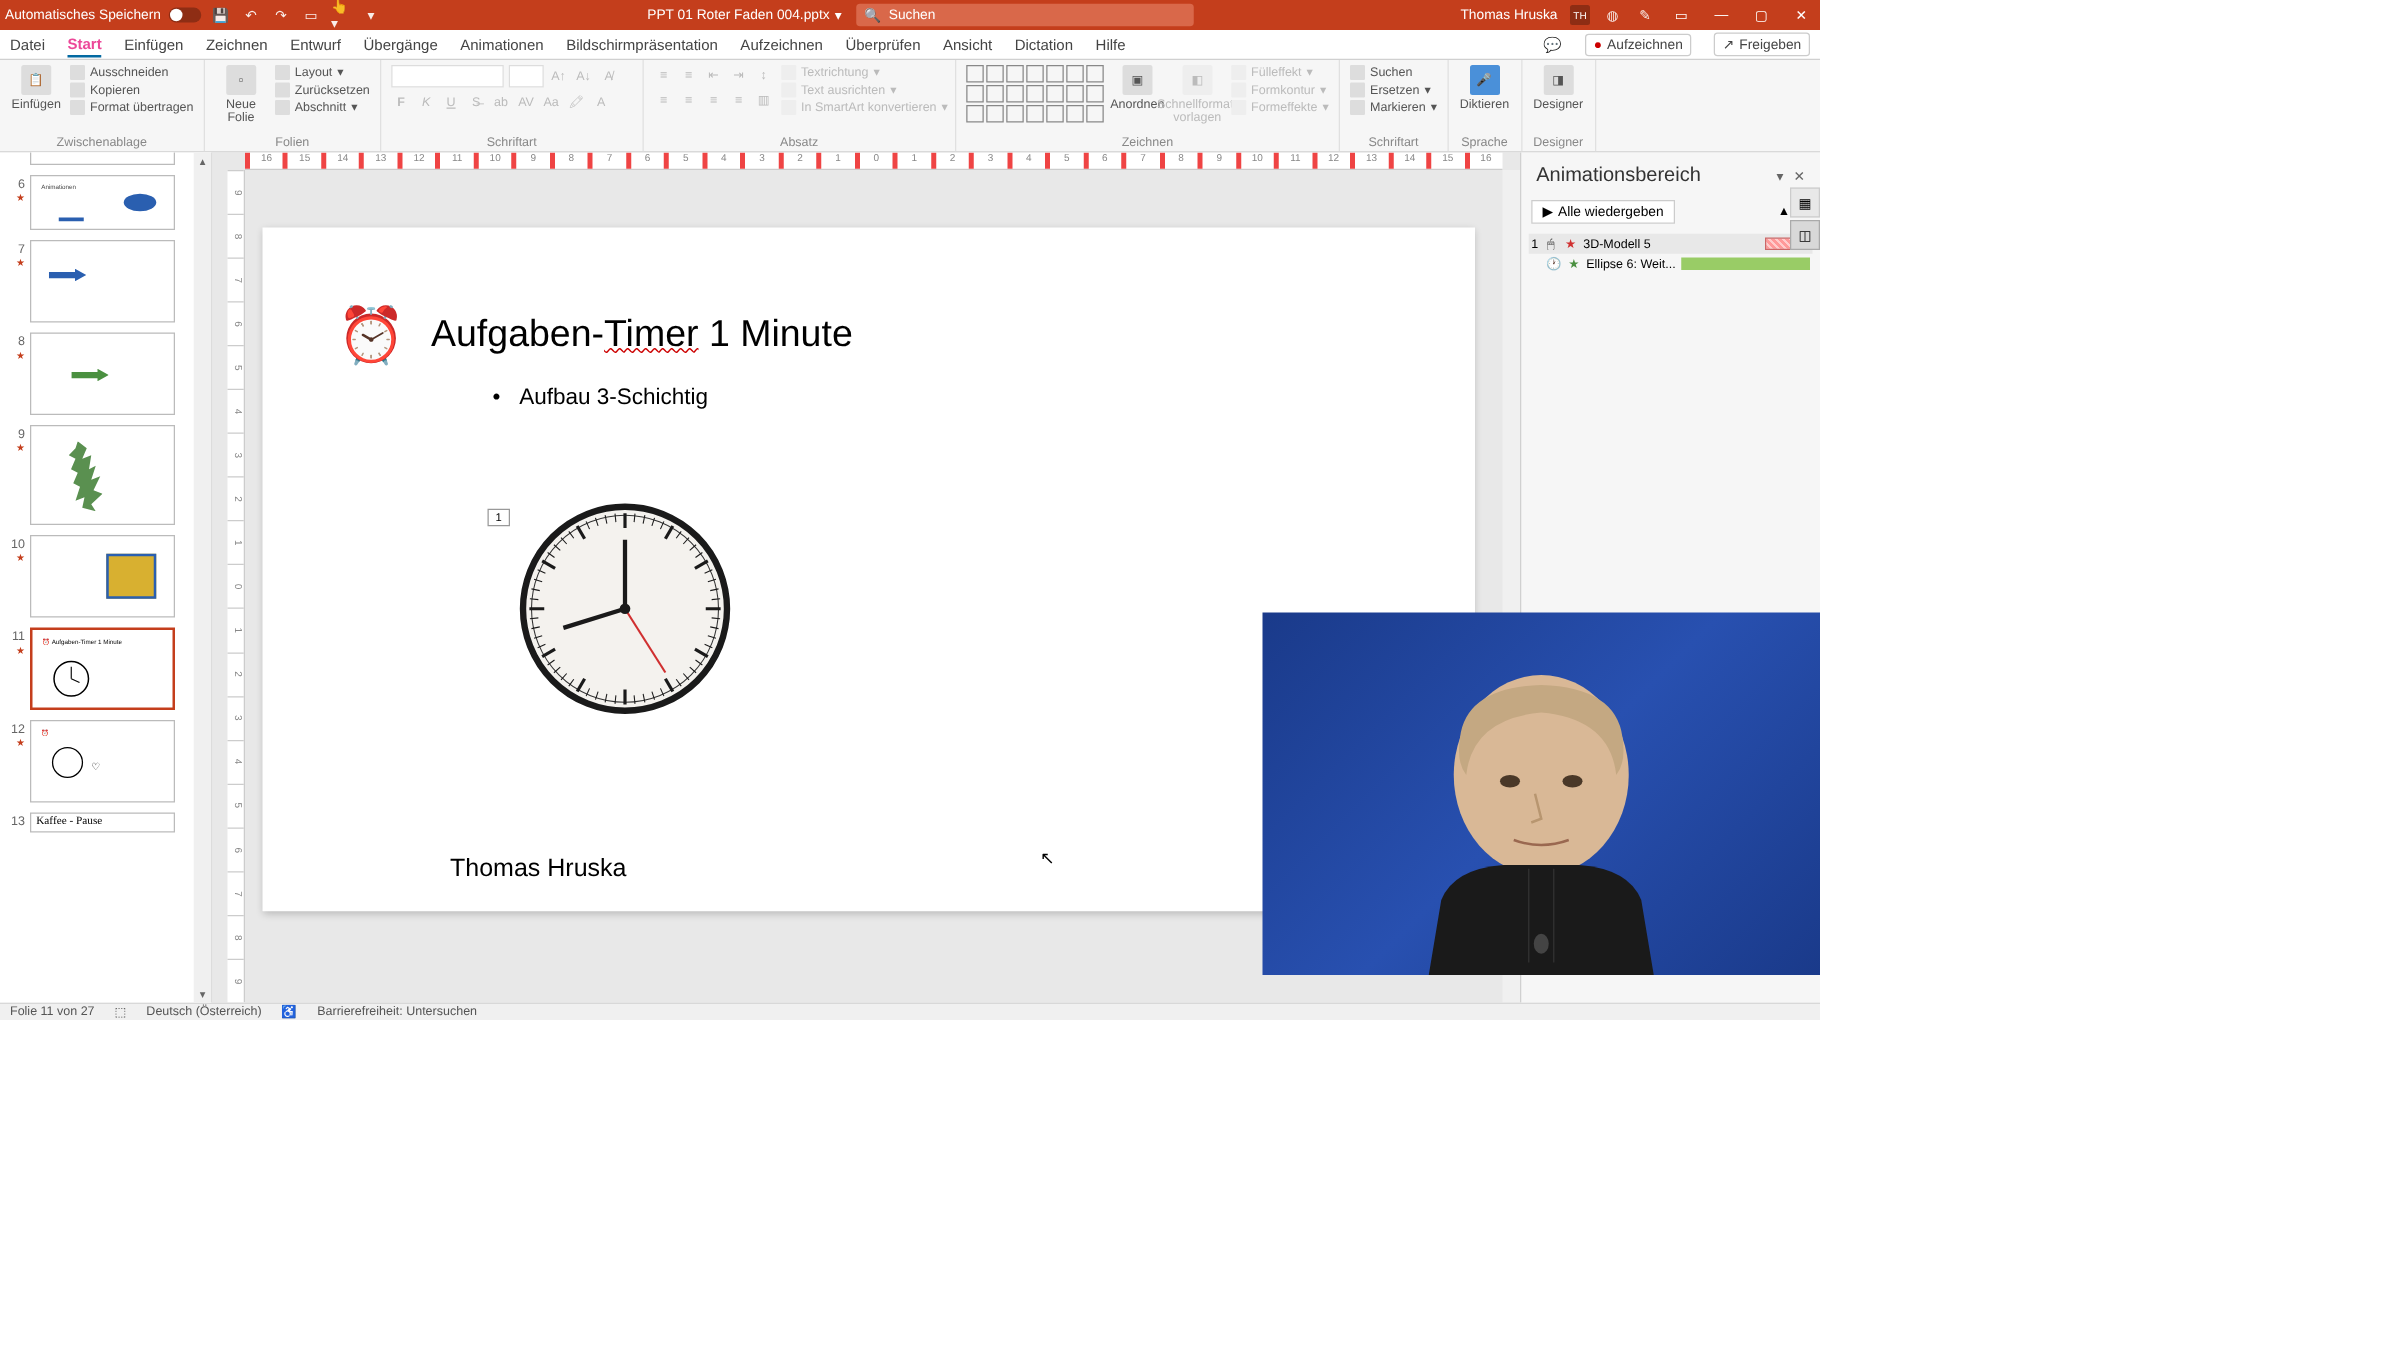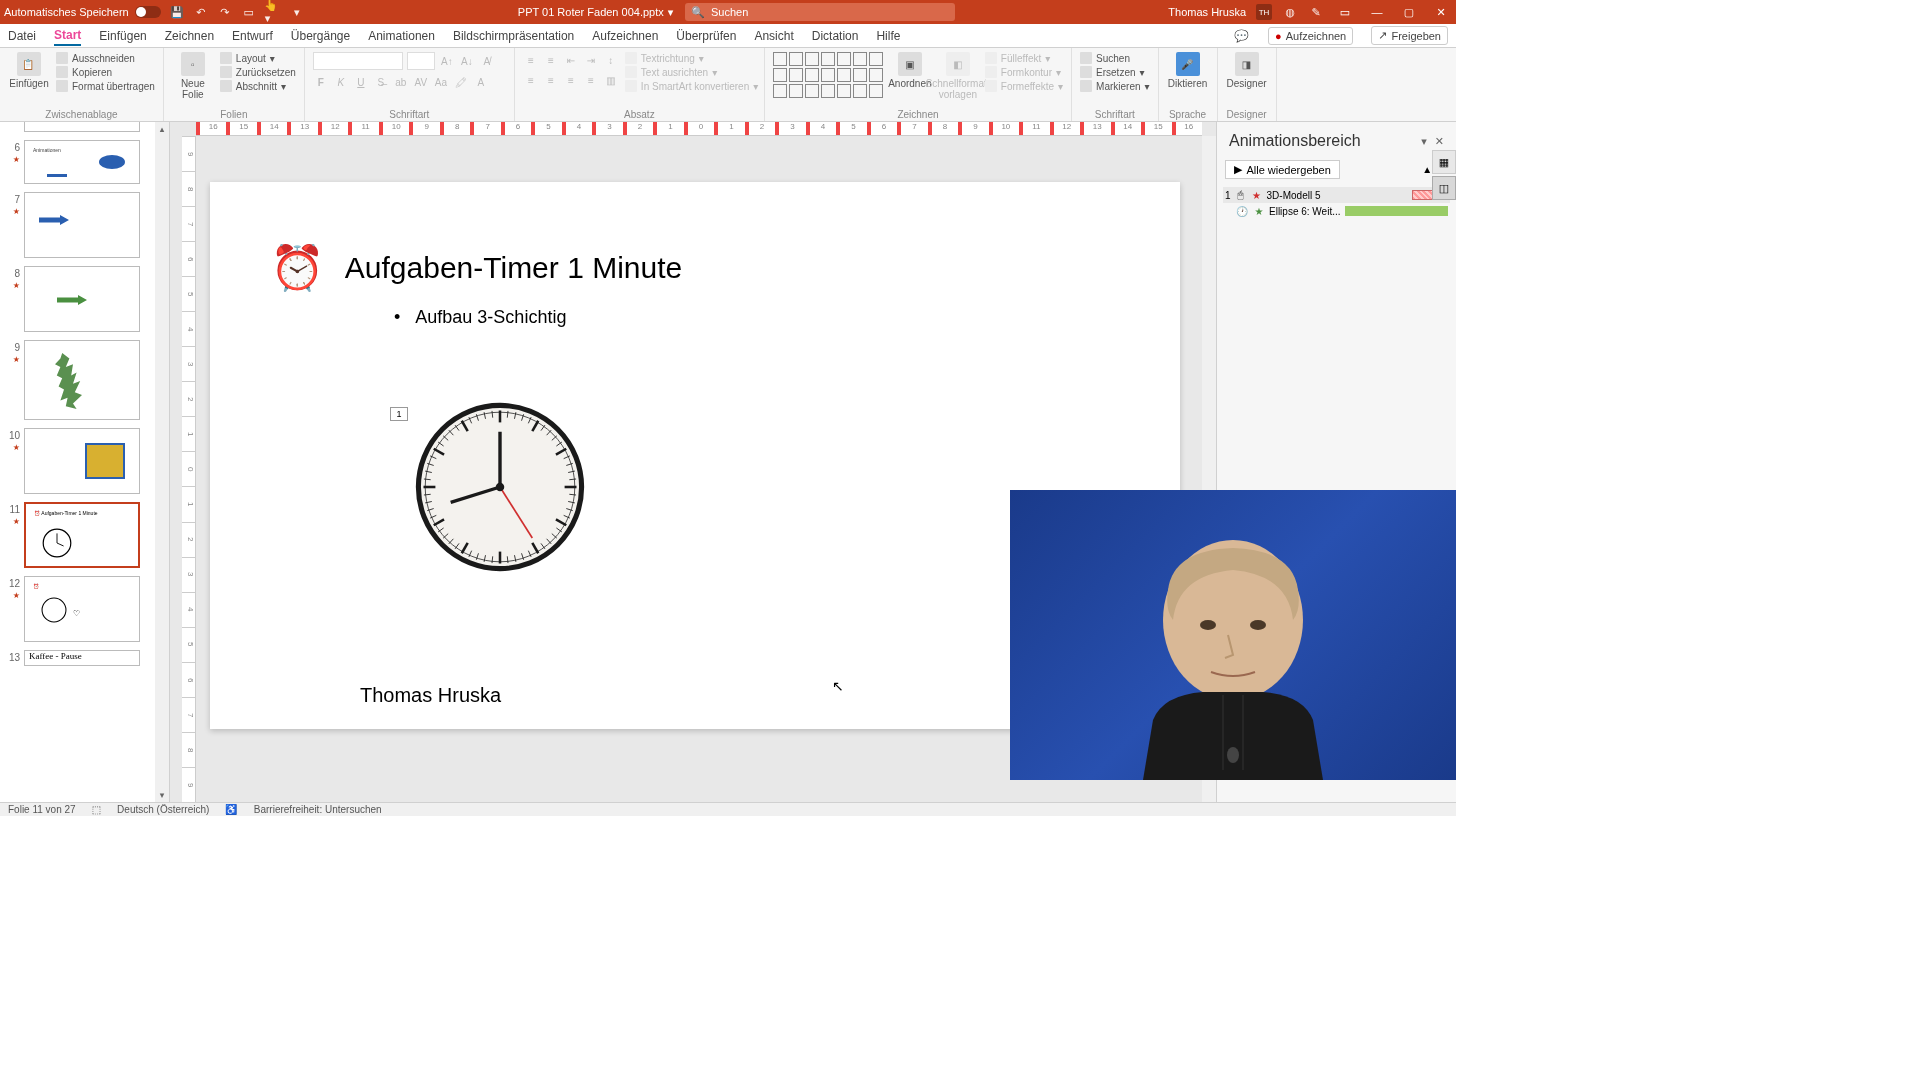--- a/index.html
+++ b/index.html
@@ -67,21 +67,21 @@
 .ruler-h .tick { flex: 1; border-left: 4px solid #ef4444; text-align: center; color: #888; }
 .ruler-v { position: absolute; top: 14px; left: 12px; width: 14px; bottom: 0; background: #fff; border-right: 1px solid #ccc; font-size: 8px; display: flex; flex-direction: column; }
 .ruler-v .tick { flex: 1; border-top: 1px solid #ccc; writing-mode: vertical-rl; text-align: center; color: #888; }
 .slide-canvas { position: absolute; top: 60px; left: 40px; width: 970px; height: 547px; background: #fff; box-shadow: 0 2px 6px rgba(0,0,0,0.2); }
 .canvas-scroll-v { position: absolute; right: 0; top: 14px; bottom: 0; width: 14px; background: #f0f0f0; }
 
 
 .slide-title-row { position: absolute; top: 60px; left: 60px; display: flex; align-items: center; gap: 20px; }
 .alarm-icon { font-size: 44px; }
 .slide-title { font-size: 30px; color: #000; font-weight: 400; }
-.slide-title .underlined { text-decoration-color: #c00; text-decoration-style: wavy; text-decoration-thickness: 1px; }
+.slide-title .underlined { text-decoration: underline; text-decoration-color: #c00; text-decoration-style: wavy; text-decoration-thickness: 1px; }
 .bullet-row { position: absolute; top: 125px; left: 184px; font-size: 18px; }
 .anim-tag { position: absolute; top: 225px; left: 180px; width: 18px; height: 14px; border: 1px solid #999; font-size: 9px; display: flex; align-items: center; justify-content: center; background: #fff; }
 .clock-wrap { position: absolute; top: 220px; left: 205px; width: 170px; height: 170px; }
 .author { position: absolute; bottom: 22px; left: 150px; font-size: 20px; }
 
 
 .clock { width: 100%; height: 100%; }
 
 
 .anim-pane { width: 240px; background: #f6f6f6; border-left: 1px solid #d0d0d0; display: flex; flex-direction: column; font-size: 12px; }

